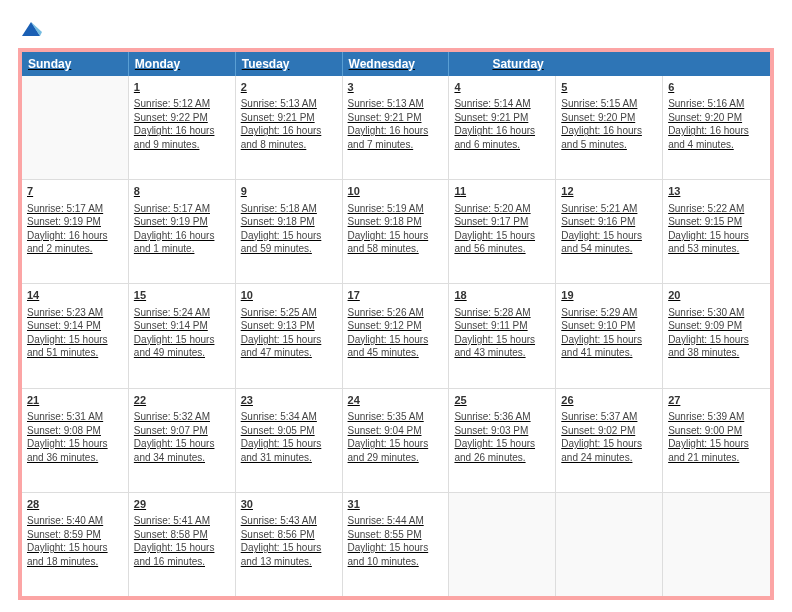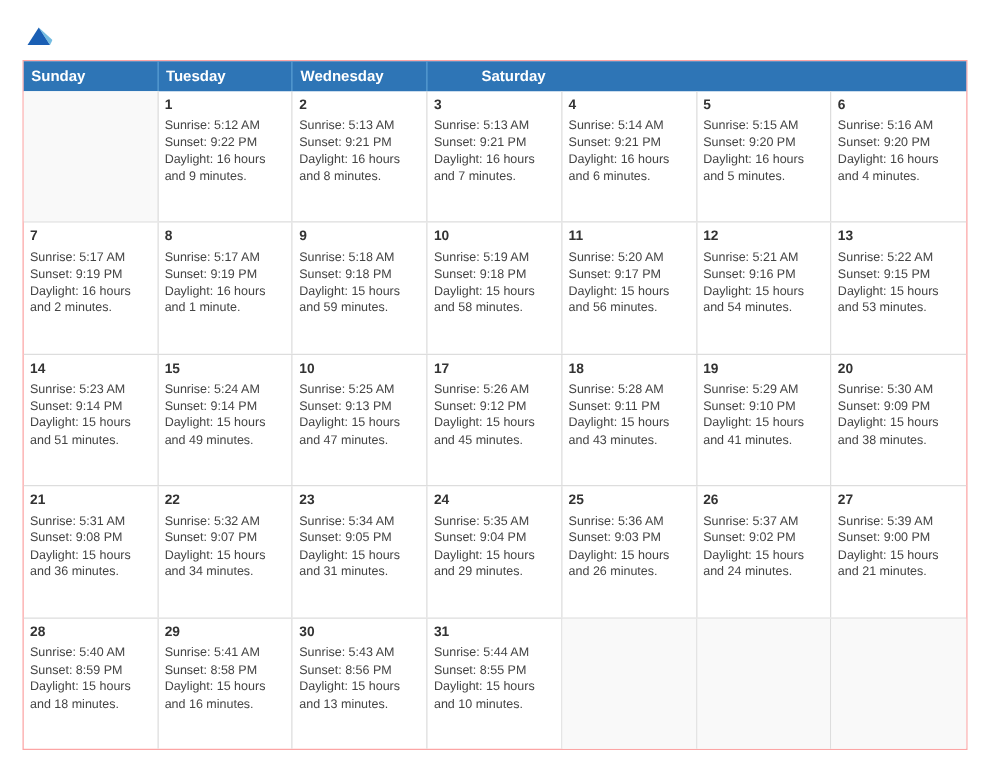--- a/index.html
+++ b/index.html
@@ -44,21 +44,22 @@
     }
     .location {
       font-size: 16px;
       color: #333;
       font-weight: normal;
     }
     .calendar {
       flex: 1;
       display: flex;
       flex-direction: column;
-      border: 1px solid #fca5a5;
+      border: 4px solid #fca5a5;
+      text-decoration: underline;
     }
     .cal-header-row {
       display: grid;
       grid-template-columns: repeat(7, 1fr);
       background: #2e75b6;
     }
     .cal-header-cell {
       color: #fff;
       font-size: 12px;
       font-weight: bold;
@@ -121,20 +122,21 @@
     </div>
     <div class="title-block">
       <div class="month-year"></div>
       <div class="location"></div>
     </div>
   </div>
 
   <div class="calendar">
     <div class="cal-header-row">
     <div class="cal-header-cell">Sunday</div>
+        <div class="cal-header-cell">Monday</div>
         <div class="cal-header-cell">Tuesday</div>
         <div class="cal-header-cell">Wednesday</div>
         <div class="cal-header-cell">Saturday</div>
       </div>
     <div class="cal-body">
     <div class="cal-row">
           <div class="cal-cell empty"></div>
           <div class="cal-cell">
             <span class="day-num">1</span>
             <div class="day-info">Sunrise: 5:12 AM<br>Sunset: 9:22 PM<br>Daylight: 16 hours<br>and 9 minutes.</div>

